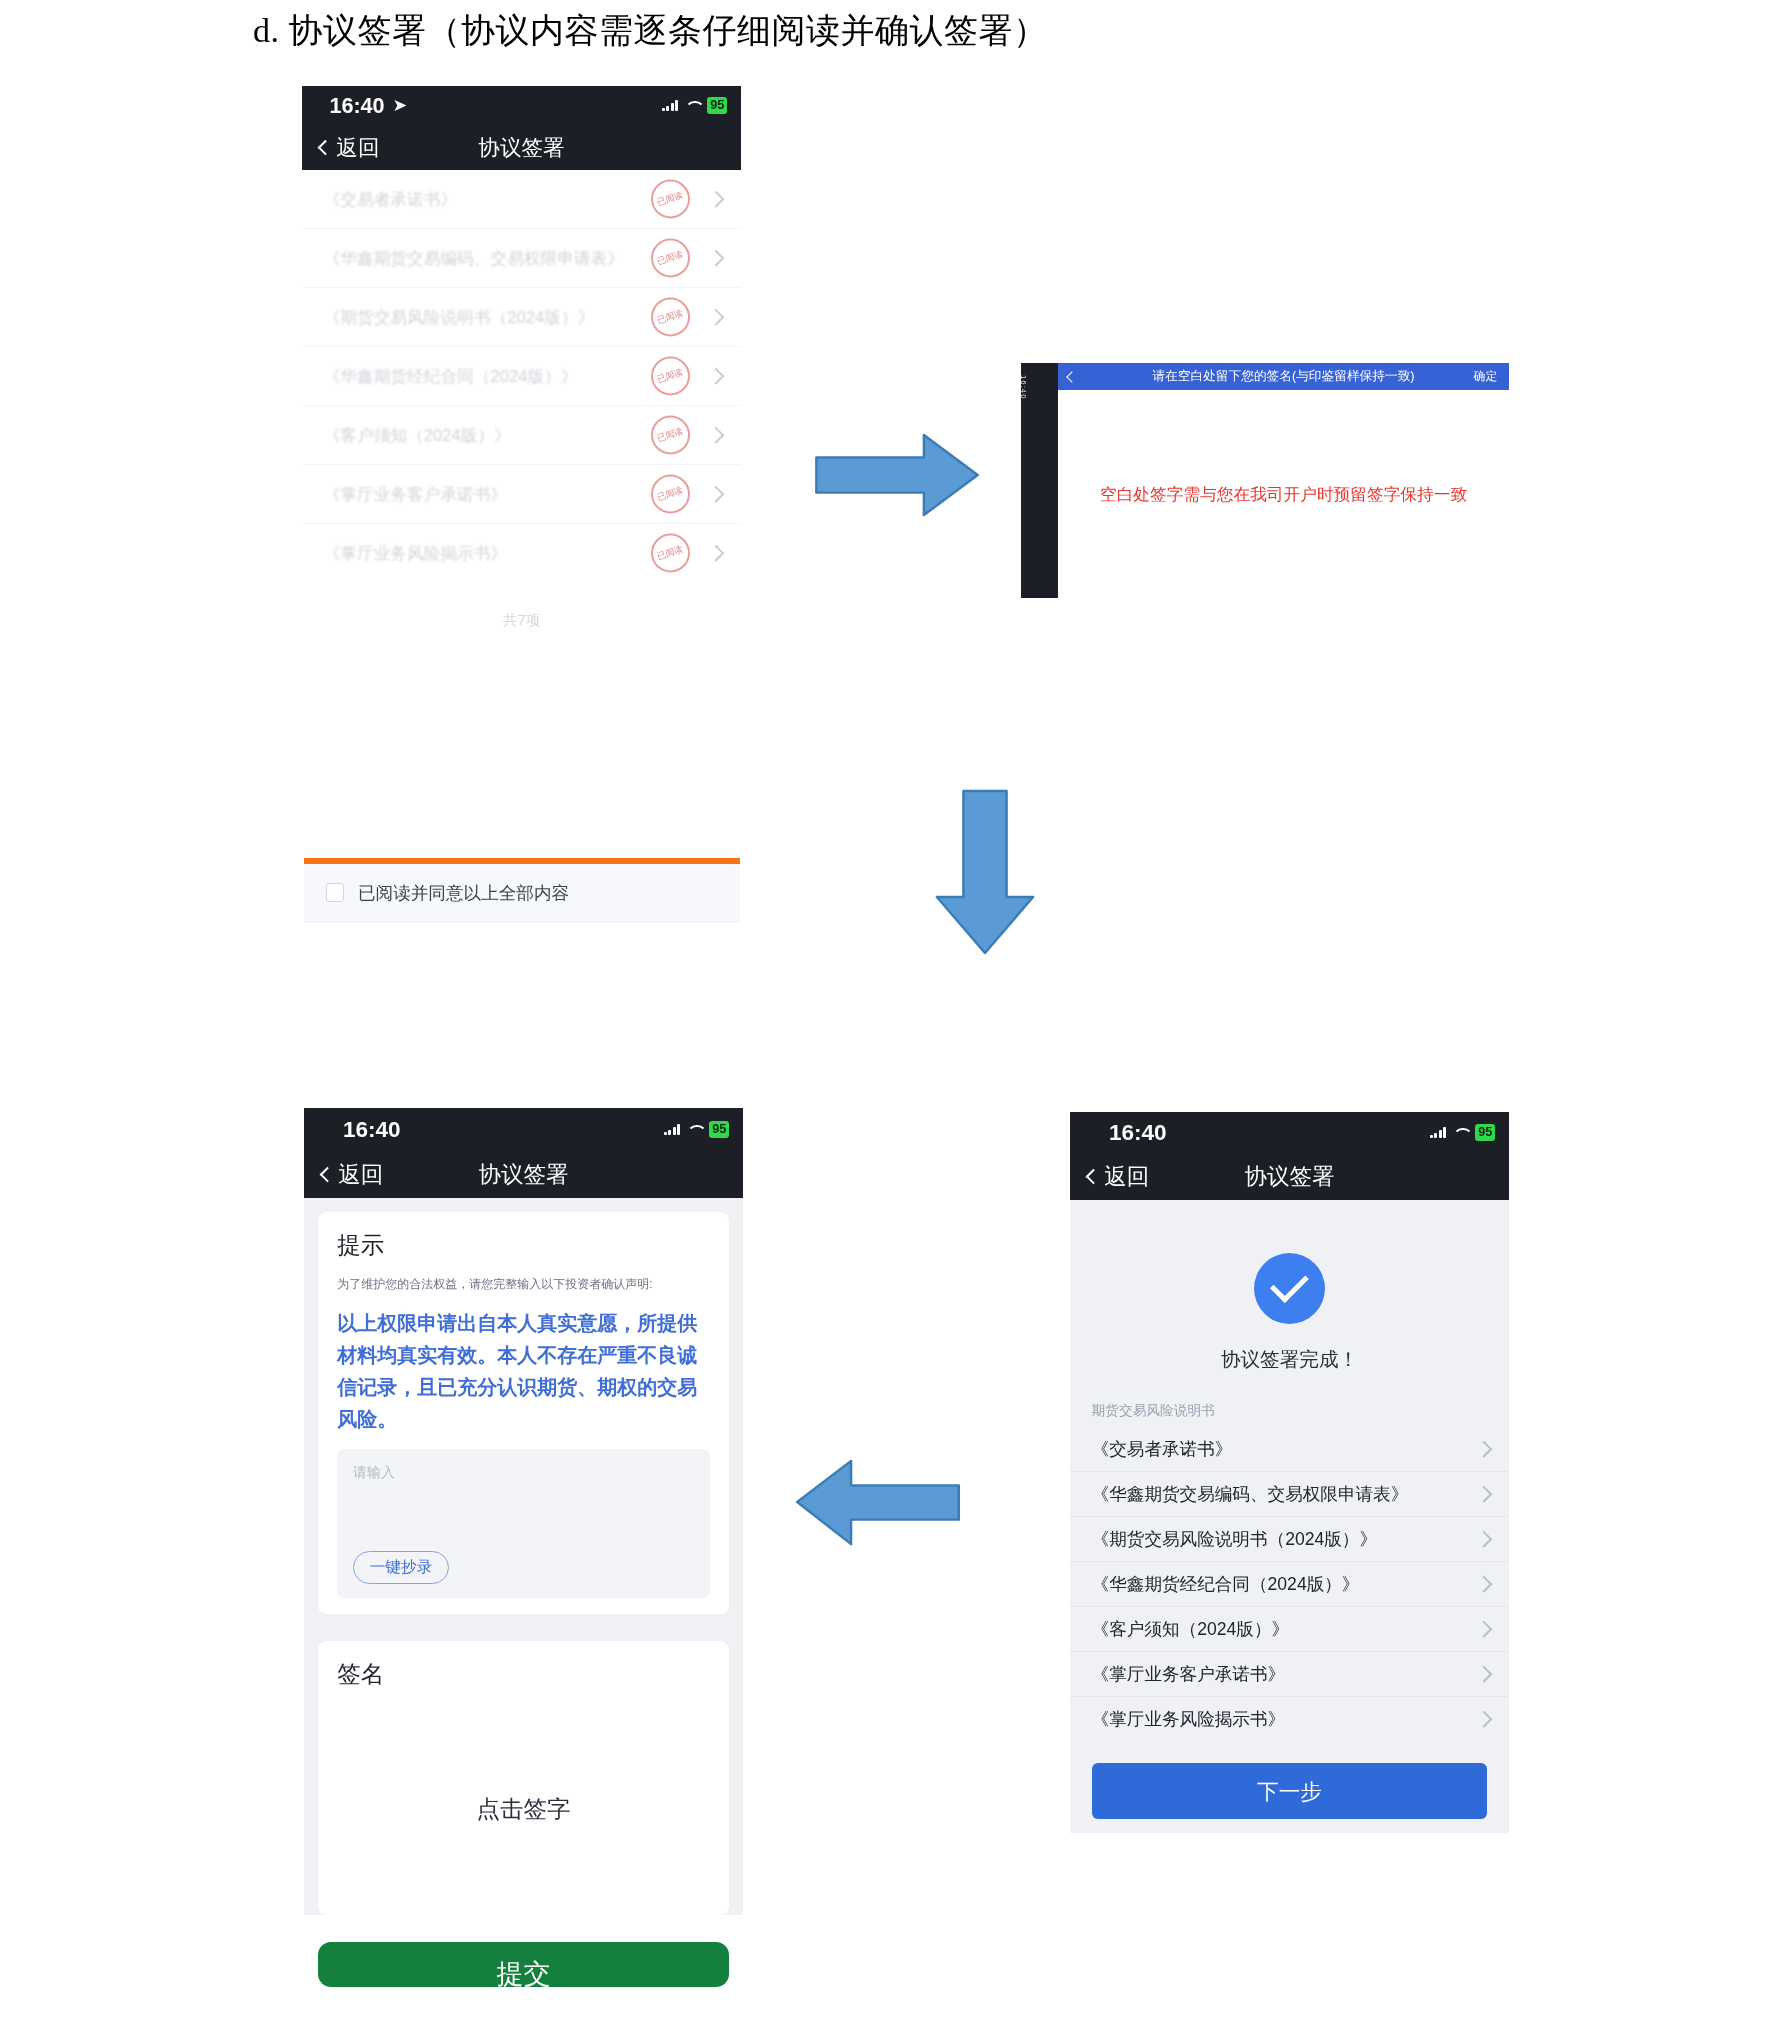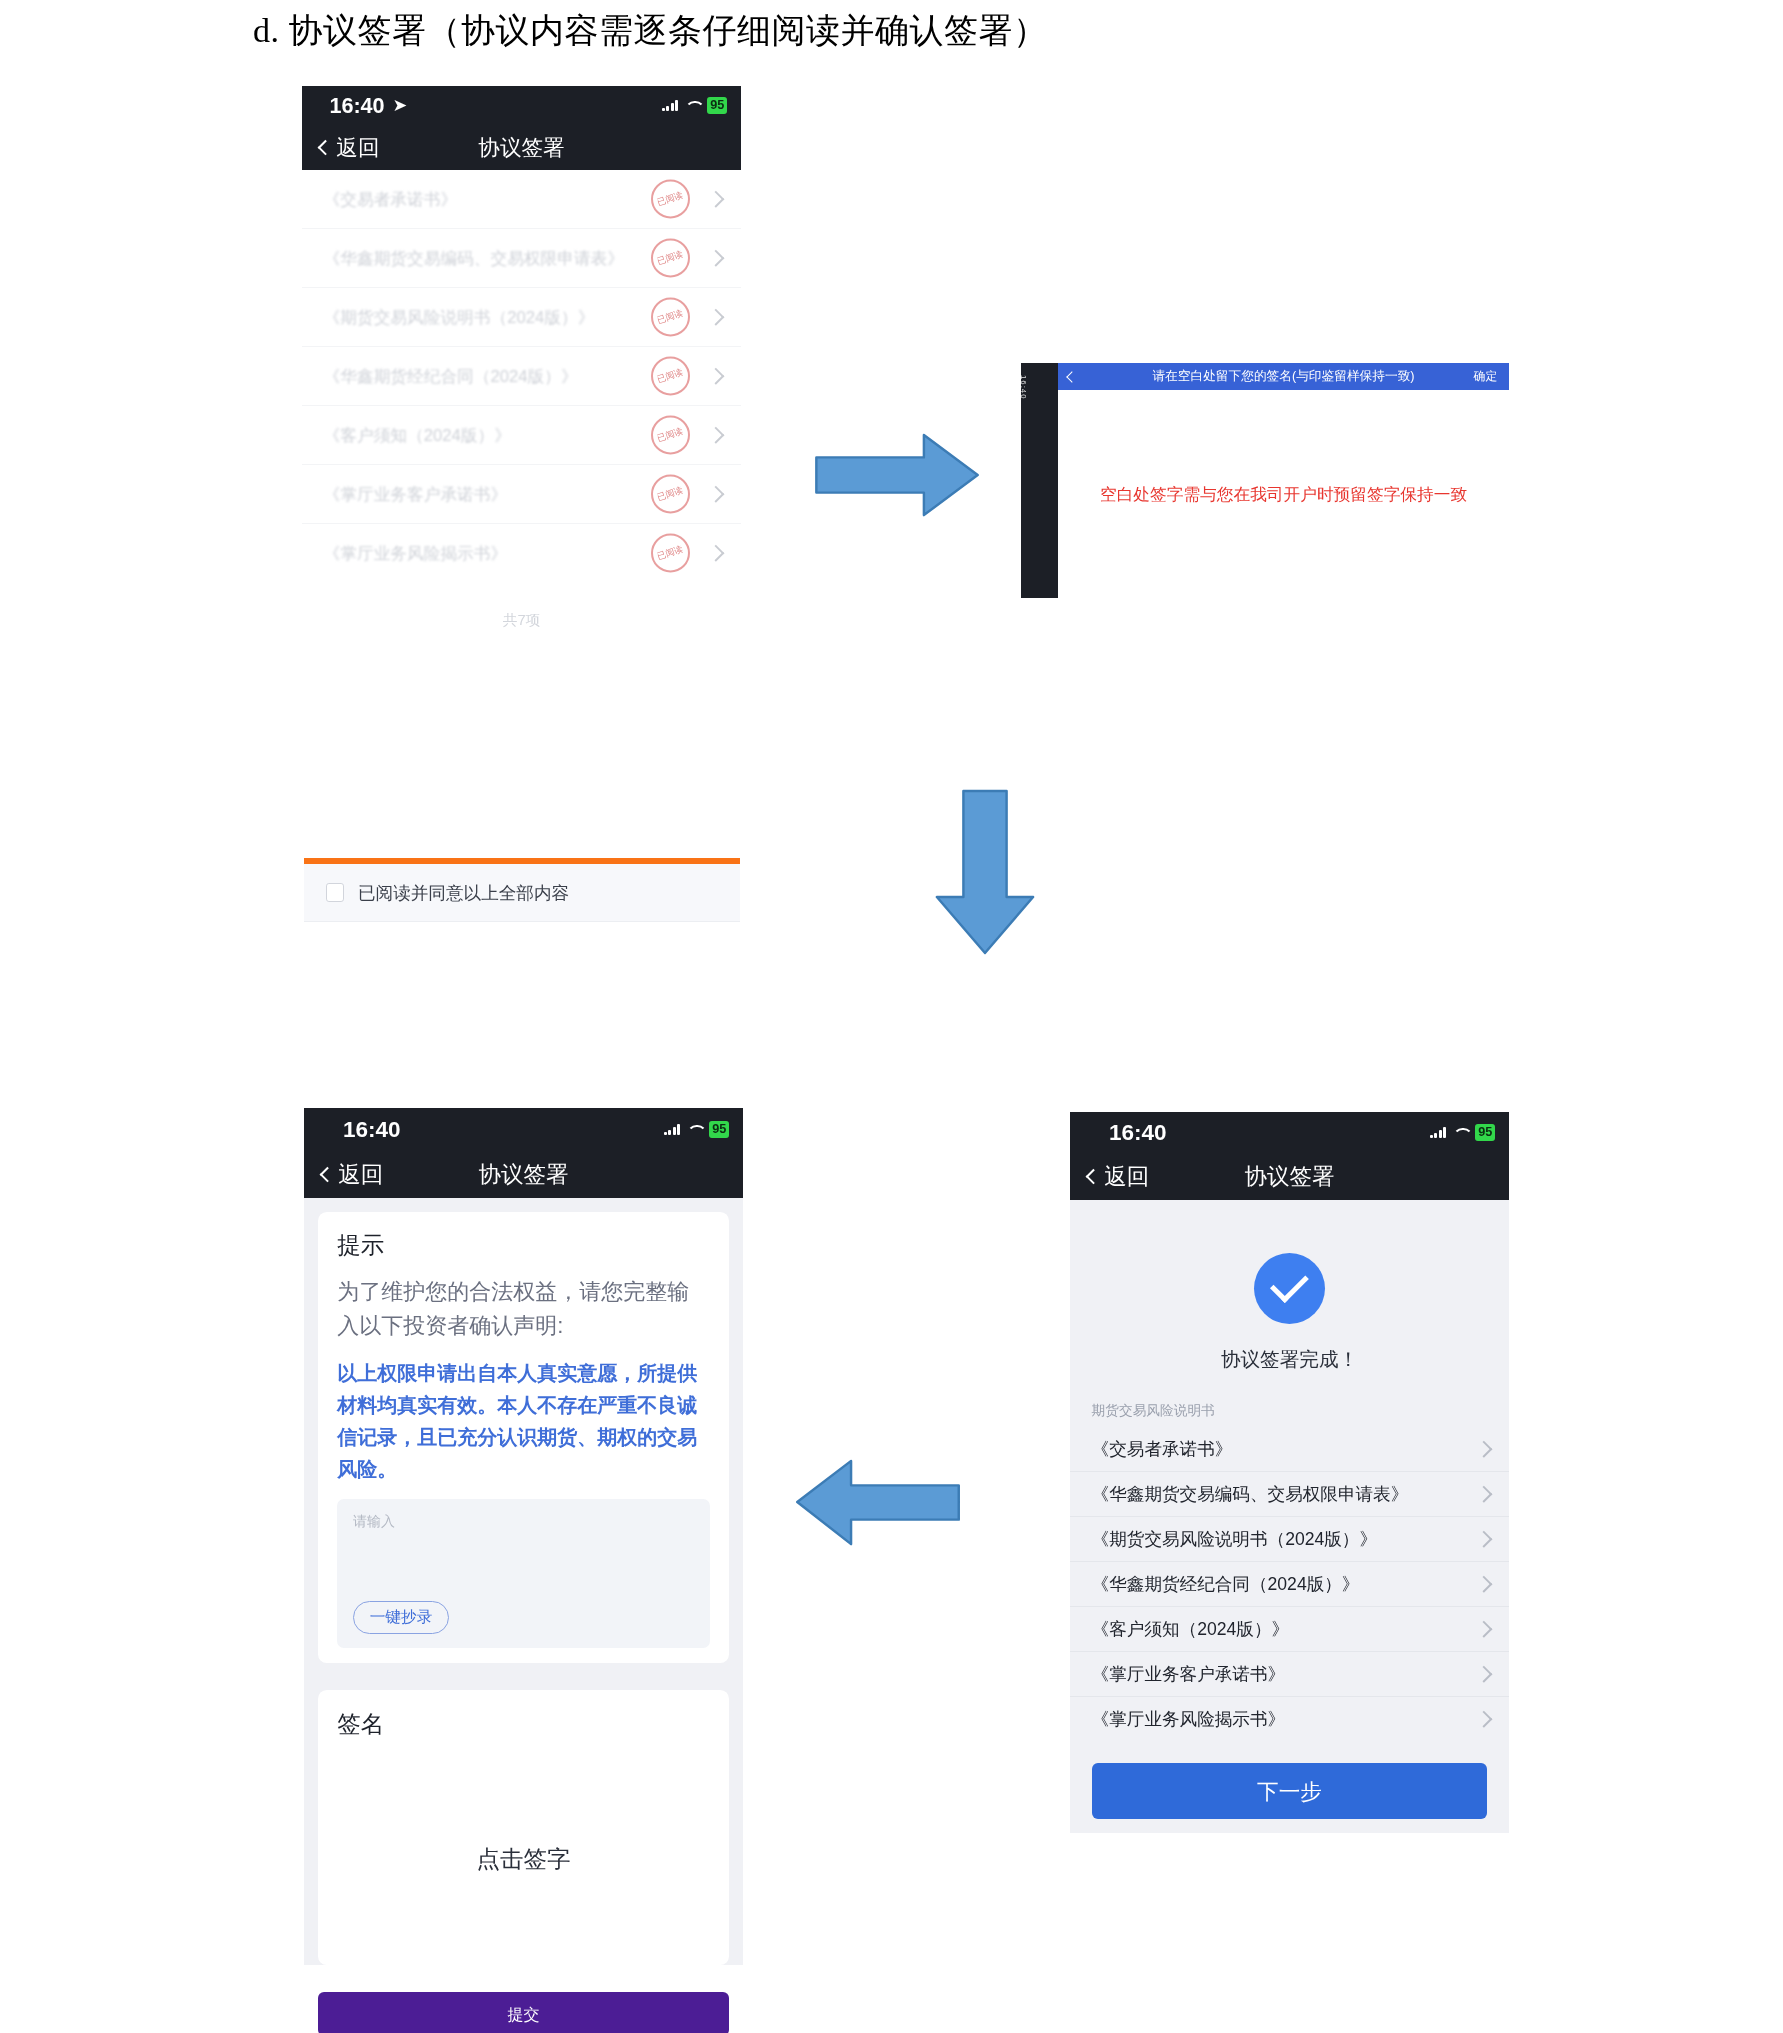--- a/index.html
+++ b/index.html
@@ -135,39 +135,39 @@
   }
   #agreebox .txt{ font-size:17.6px; color:#3a3f4a; }
 
   
   #screen3{ left:304px; top:1108px; width:439px; }
   #screen3 .statusbar{ height:43px; font-size:22.5px; padding-left:39px; }
   #screen3 .navbar{ height:47px; font-size:22.5px; padding-left:17.6px; }
   #screen3 .body{ background:#f0f1f5; padding:13.7px 13.7px 0; }
   .card{ background:#fff; border-radius:8.8px; padding:17.6px 19.6px 15.7px; margin-bottom:27px; }
   .card h3{ margin:0 0 13.7px; font-size:23.5px; font-weight:normal; color:#1e222b; }
-  .p-gray{ font-size:22px; line-height:1.55; color:#6b7080; margin:0 0 13.7px; }
+  .p-gray{ font-size:12px; line-height:1.55; color:#6b7080; margin:0 0 13.7px; }
   .p-blue{ font-size:20px; line-height:1.6; color:#3f6ed8; font-weight:bold; margin:0 0 13.7px; }
   .textarea{
     background:#f2f4f8; border-radius:6.9px; height:149px; padding:13.7px 15.7px;
     position:relative; box-sizing:border-box;
   }
   .textarea .ph{ font-size:14px; color:#b4b9c4; }
   .copybtn{
     position:absolute; left:15.7px; bottom:13.7px;
     border:1.4px solid #8aa3e2; color:#3f6ed8; background:transparent;
     border-radius:19.6px; padding:4.9px 15.7px; font-size:15.7px;
     font-family:inherit;
   }
   .sign-area{ height:211px; display:flex; align-items:center; justify-content:center; }
   .sign-area .t{ font-size:23.5px; color:#2a2f3a; }
   .submit{
-    background:#4c1d95; color:#fff; text-align:center;
-    font-size:16px; padding:13.7px 0 0; height:31px;
-    border-radius:6px; margin:0 13.7px;
+    background:#15803d; color:#fff; text-align:center;
+    font-size:27px; padding:13.7px 0 0; height:31px;
+    border-radius:13px; margin:0 13.7px;
   }
 
   
   #screen4{ left:1070px; top:1112px; width:439px; }
   #screen4 .statusbar{ height:41px; font-size:22.5px; padding-left:39px; }
   #screen4 .navbar{ height:47px; font-size:22.5px; padding-left:17.6px; }
   #screen4 .body{ background:#f0f1f5; padding-bottom:13.7px; }
   .check-wrap{ padding:53px 0 21.6px; text-align:center; }
   .check-circle{
     width:71px;height:71px;border-radius:50%;background:#3e7ff0;

